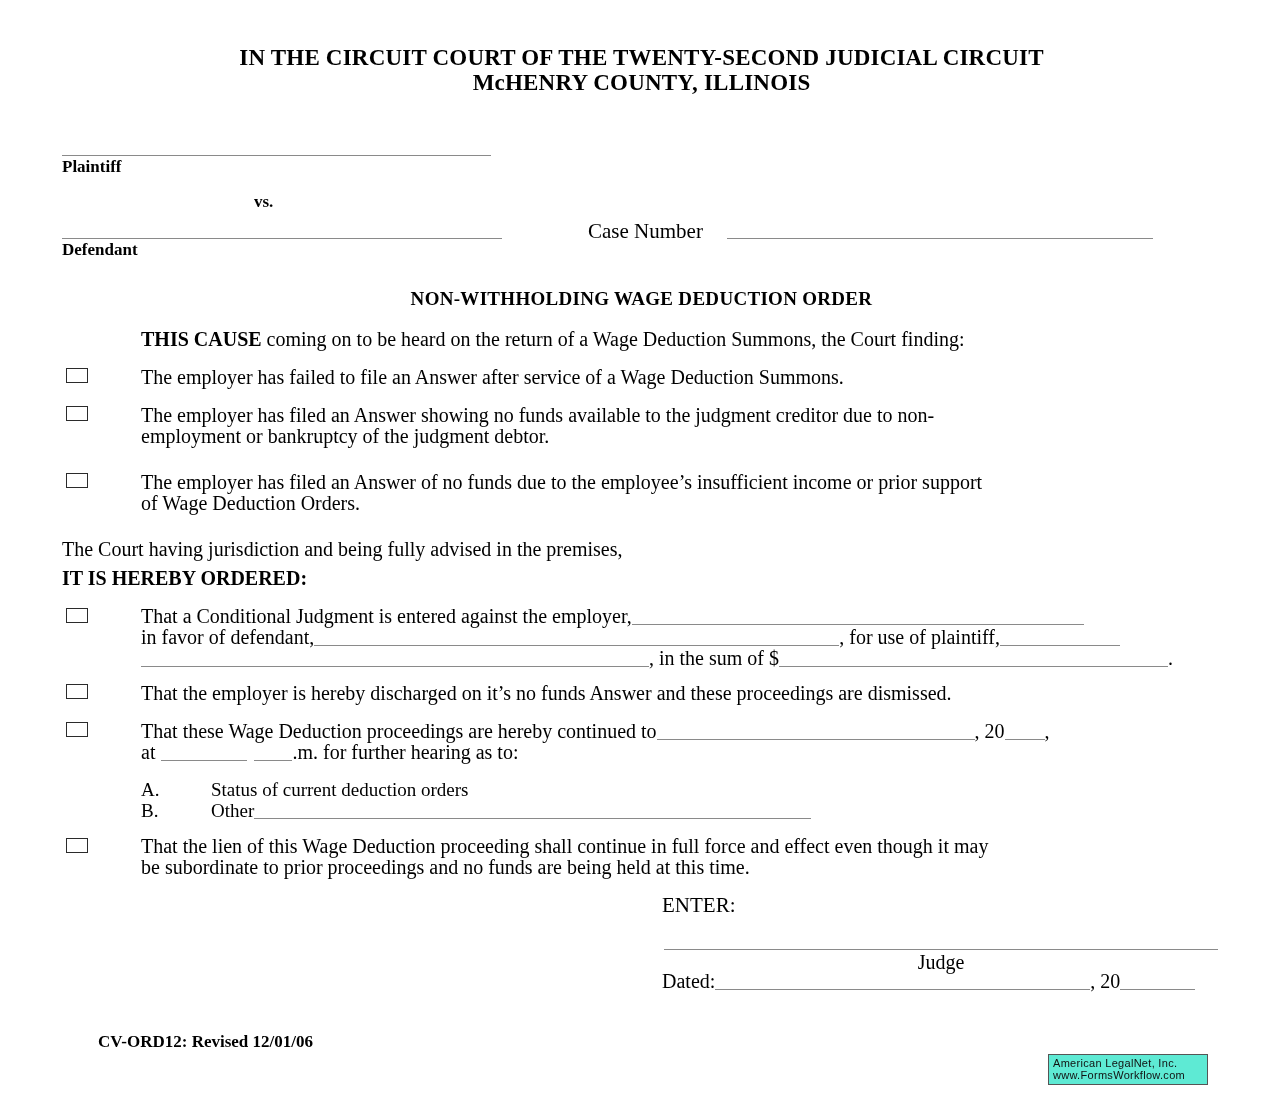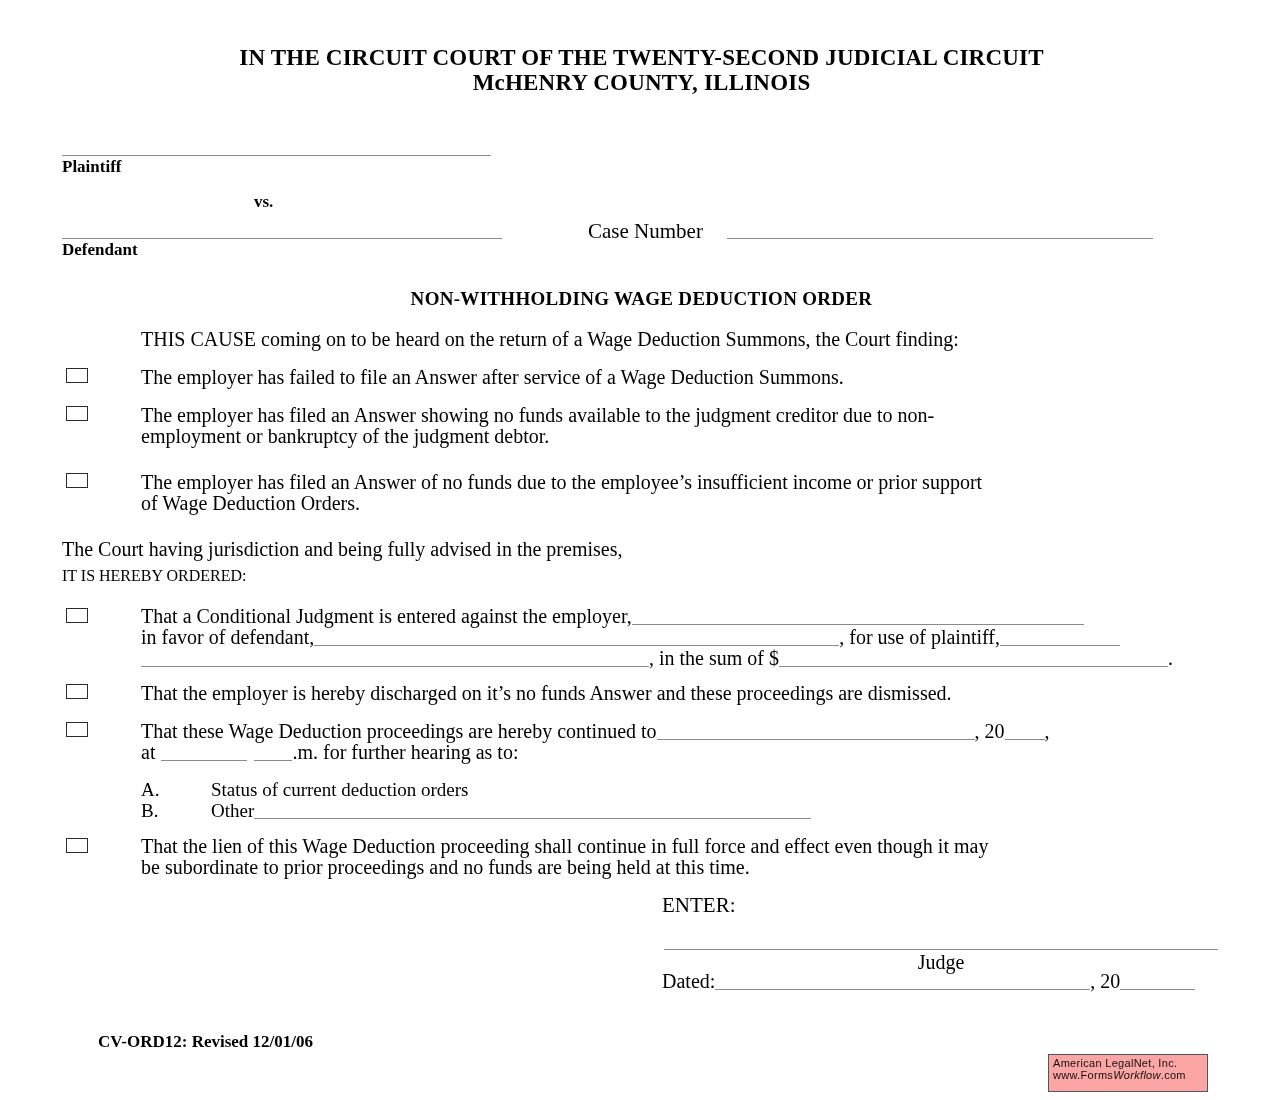--- a/index.html
+++ b/index.html
@@ -90,21 +90,21 @@
   }
 
   
   .cause-para {
     position: absolute;
     left: 137px; top: 327px;
     width: 1070px;
     font-size: 20px;
     line-height: 24px;
   }
-  .cause-para b { font-weight: normal; text-align: right; }
+  .cause-para b { font-weight: bold; text-align: right; }
 
   .finding {
     position: absolute;
     font-size: 20px;
     line-height: 21px;
   }
   .cbox {
     position: absolute;
     width: 22px;
     height: 15px;
@@ -114,22 +114,22 @@
   }
 
   .jurisdiction-para {
     position: absolute;
     left: 58px; top: 538px;
     font-size: 20px;
   }
   .ordered-head {
     position: absolute;
     left: 58px; top: 567px;
-    font-size: 16px;
-    font-weight: normal;
+    font-size: 20px;
+    font-weight: bold;
   }
 
   
   .fill {
     display: inline-block;
     border-bottom: 1.5px solid #8a8a8a;
     vertical-align: baseline;
     height: 15px;
     margin-bottom: -2px;
   }
@@ -191,30 +191,30 @@
     left: 58px; top: 1032px;
     font-size: 17px;
     font-weight: bold;
     margin-left: 36px;
   }
   .legalnet-stamp {
     position: absolute;
     left: 1044px; top: 1054px;
     width: 160px;
     border: 1px solid #555555;
-    background: #fca5a5;
-    padding: 2px 3px 10px 4px;
+    background: #5eead4;
+    padding: 2px 3px 3px 4px;
     box-sizing: border-box;
     font-family: "Liberation Sans", "DejaVu Sans", sans-serif;
     font-size: 11px;
     line-height: 12px;
     color: #111111;
     letter-spacing: 0.3px;
   }
-  .legalnet-stamp .wf { font-style: italic; }
+  .legalnet-stamp .wf { }
 </style>
 </head>
 <body>
 
 <div class="page">
 
   <div class="court-title">
     <span>IN THE CIRCUIT COURT OF THE TWENTY-SECOND JUDICIAL CIRCUIT</span>
     <span class="line2">McHENRY COUNTY, ILLINOIS</span>
   </div>

